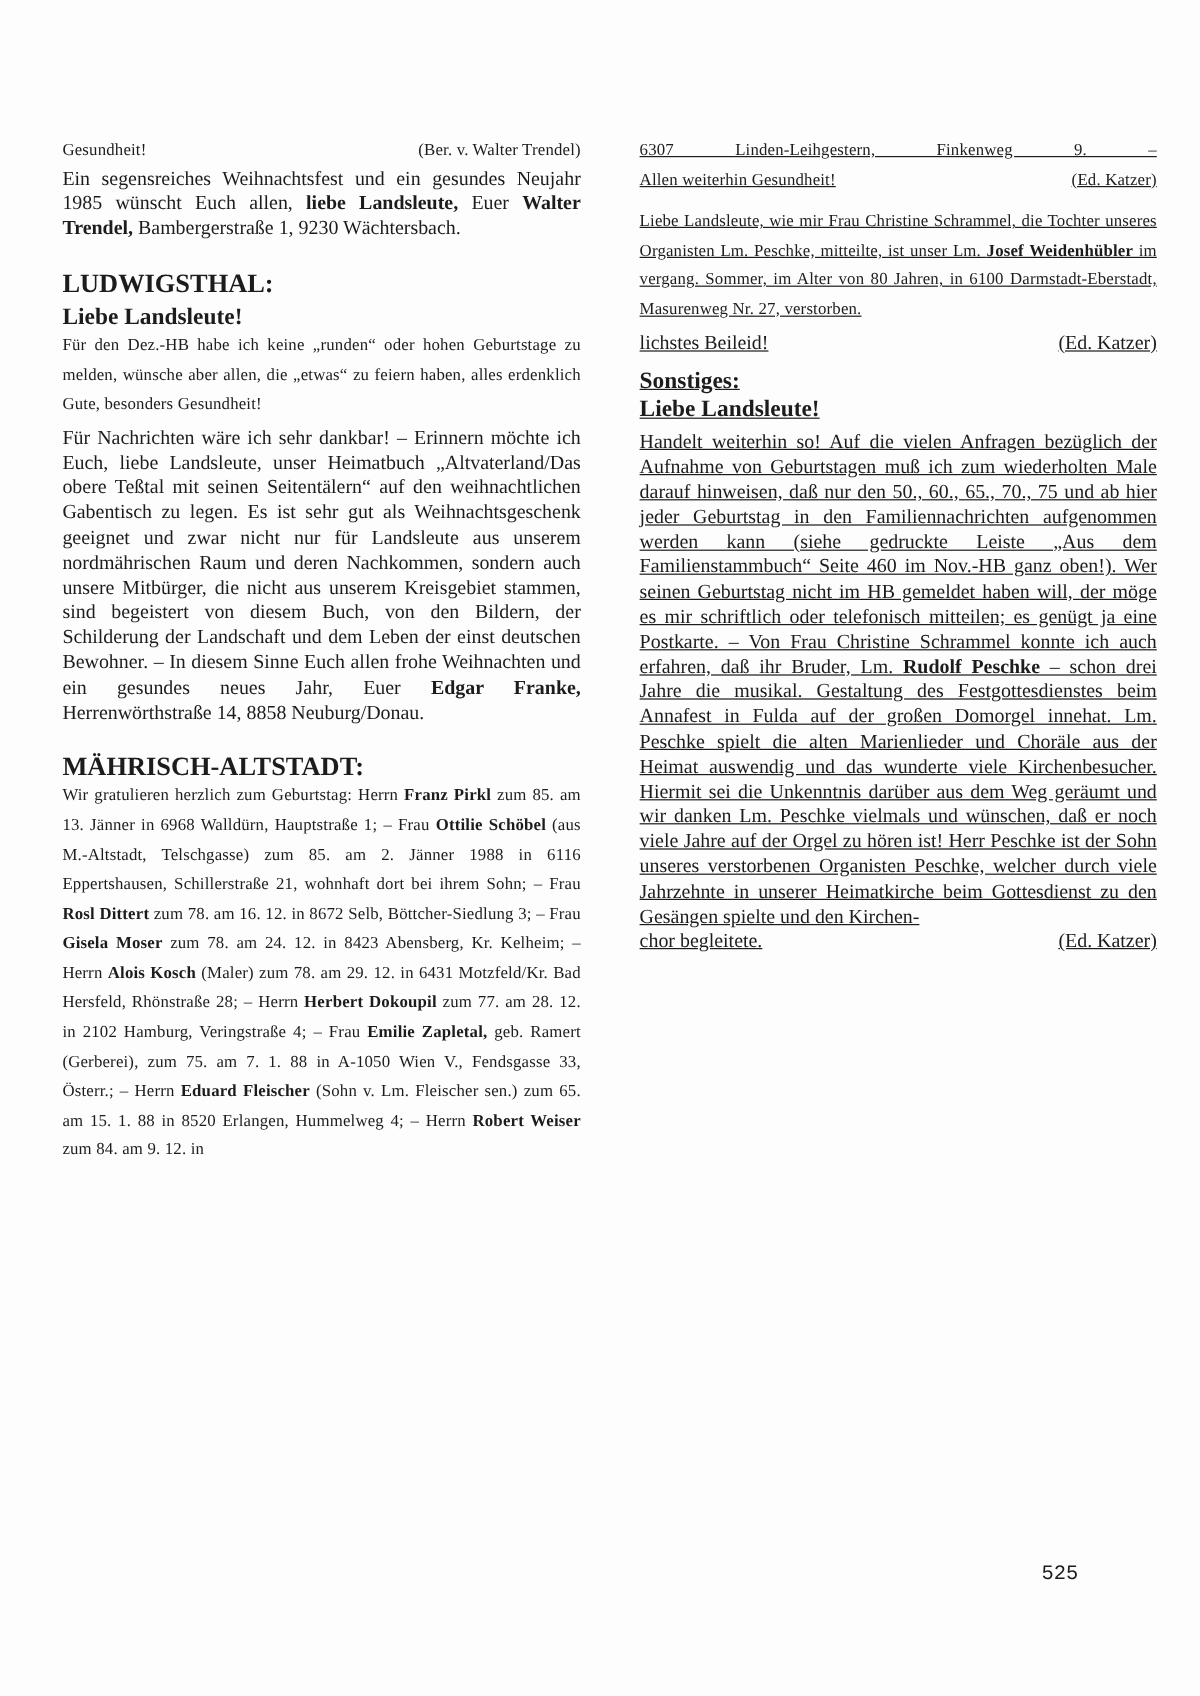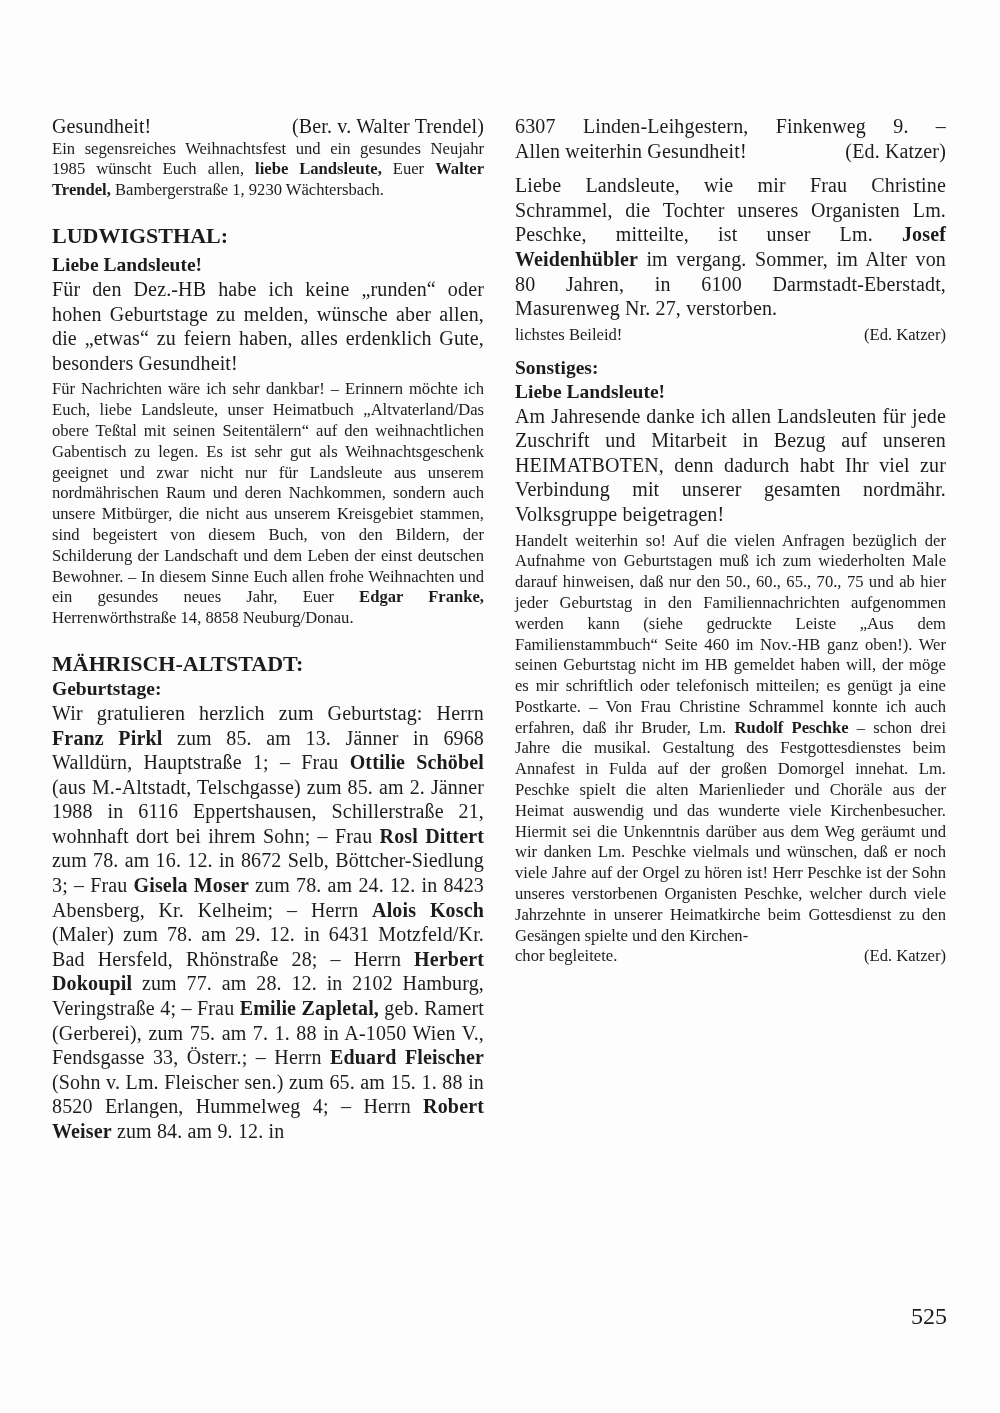--- a/index.html
+++ b/index.html
@@ -6,32 +6,32 @@
   body {
     width: 1000px; height: 1413px;
     background: #fdfdfd;
     color: #1c1c1c;
     font-family: "Liberation Serif", "DejaVu Serif", serif;
     position: relative;
     overflow: hidden;
   }
   .col { position: absolute; top: 114px; }
   .col-left { left: 52px; width: 432px; }
-  .col-right { left: 515px; width: 431px; }
+  .col-right { left: 533px; width: 431px; text-decoration: underline; }
   p { margin: 0; text-align: justify; }
-  .big { font-size: 20px; line-height: 24.6px; letter-spacing: 0.15px; }
+  .big { font-size: 14px; line-height: 24.6px; letter-spacing: 0.15px; }
   .small { font-size: 16.6px; line-height: 20.8px; }
   .head { font-weight: bold; font-size: 19.5px; line-height: 24px; }
   .sechead { font-weight: bold; font-size: 22px; line-height: 26px; }
   .split { display: flex; justify-content: space-between; }
   b { font-weight: bold; }
   .gap-s { height: 4px; }
   .gap-m { height: 10px; }
   .gap-l { height: 22px; }
-  .pageno { position: absolute; left: 911px; top: 1303px; font-size: 24px; }
+  .pageno { position: absolute; left: 868px; top: 1303px; font-size: 17px; font-family: Liberation Mono, monospace; }
   .last-line { text-align-last: justify; }
 </style>
 </head>
 <body>
 
 <div class="col col-left">
   <div class="split big">
     <span>Gesundheit!</span>
     <span>(Ber. v. Walter Trendel)</span>
   </div>
@@ -40,21 +40,20 @@
   <div class="gap-l"></div>
   <div class="sechead">LUDWIGSTHAL:</div>
   <div class="gap-s"></div>
   <div class="head">Liebe Landsleute!</div>
   <p class="big">Für den Dez.-HB habe ich keine „runden“ oder hohen Geburtstage zu melden, wünsche aber allen, die „etwas“ zu feiern haben, alles erdenklich Gute, besonders Gesundheit!</p>
   <div class="gap-s"></div>
   <p class="small"><span>Für Nachrichten wäre ich sehr dankbar! – Erinnern möchte ich Euch, liebe Landsleute, unser Heimatbuch „Altvaterland/Das obere Teßtal mit seinen Seitentälern“ auf den weihnachtlichen Gabentisch zu legen. Es ist sehr gut als Weihnachtsgeschenk geeignet und zwar nicht nur für Landsleute aus unserem nordmährischen Raum und deren Nachkommen, sondern auch unsere Mitbürger, die nicht aus unserem Kreisgebiet stammen, sind begeistert von diesem Buch, von den Bildern, der Schilderung der Landschaft und dem Leben der einst deutschen Bewohner. – In diesem Sinne Euch allen frohe Weihnachten und ein gesundes neues Jahr, Euer </span><b>Edgar Franke,</b><span> Herrenwörthstraße 14, 8858 Neuburg/Donau.</span></p>
 
   <div class="gap-l"></div>
   <div class="sechead">MÄHRISCH-ALTSTADT:</div>
-  <div class="head">Geburtstage:</div>
   <p class="big"><span>Wir gratulieren herzlich zum Geburtstag: Herrn </span><b>Franz Pirkl</b><span> zum 85. am 13. Jänner in 6968 Walldürn, Hauptstraße 1; – Frau </span><b>Ottilie Schöbel</b><span> (aus M.-Altstadt, Telschgasse) zum 85. am 2. Jänner 1988 in 6116 Eppertshausen, Schillerstraße 21, wohnhaft dort bei ihrem Sohn; – Frau </span><b>Rosl Dittert</b><span> zum 78. am 16. 12. in 8672 Selb, Böttcher-Siedlung 3; – Frau </span><b>Gisela Moser</b><span> zum 78. am 24. 12. in 8423 Abensberg, Kr. Kelheim; – Herrn </span><b>Alois Kosch</b><span> (Maler) zum 78. am 29. 12. in 6431 Motzfeld/Kr. Bad Hersfeld, Rhönstraße 28; – Herrn </span><b>Herbert Dokoupil</b><span> zum 77. am 28. 12. in 2102 Hamburg, Veringstraße 4; – Frau </span><b>Emilie Zapletal,</b><span> geb. Ramert (Gerberei), zum 75. am 7. 1. 88 in A-1050 Wien V., Fendsgasse 33, Österr.; – Herrn </span><b>Eduard Fleischer</b><span> (Sohn v. Lm. Fleischer sen.) zum 65. am 15. 1. 88 in 8520 Erlangen, Hummelweg 4; – Herrn </span><b>Robert Weiser</b><span> zum 84. am 9. 12. in</span></p>
 </div>
 
 <div class="col col-right">
   <p class="big last-line">6307 Linden-Leihgestern, Finkenweg 9. –</p>
   <div class="split big">
     <span>Allen weiterhin Gesundheit!</span>
     <span>(Ed. Katzer)</span>
   </div>
 
@@ -62,21 +61,20 @@
   <p class="big"><span>Liebe Landsleute, wie mir Frau Christine Schrammel, die Tochter unseres Organisten Lm. Peschke, mitteilte, ist unser Lm. </span><b>Josef Weidenhübler</b><span> im vergang. Sommer, im Alter von 80 Jahren, in 6100 Darmstadt-Eberstadt, Masurenweg Nr. 27, verstorben.</span></p>
   <div class="gap-s"></div>
   <div class="split small">
     <span>lichstes Beileid!</span>
     <span>(Ed. Katzer)</span>
   </div>
 
   <div class="gap-m"></div>
   <div class="head">Sonstiges:</div>
   <div class="head">Liebe Landsleute!</div>
-  <p class="big">Am Jahresende danke ich allen Landsleuten für jede Zuschrift und Mitarbeit in Bezug auf unseren HEIMATBOTEN, denn dadurch habt Ihr viel zur Verbindung mit unserer gesamten nordmähr. Volksgruppe beigetragen!</p>
   <div class="gap-s"></div>
   <p class="small"><span>Handelt weiterhin so! Auf die vielen Anfragen bezüglich der Aufnahme von Geburtstagen muß ich zum wiederholten Male darauf hinweisen, daß nur den 50., 60., 65., 70., 75 und ab hier jeder Geburtstag in den Familiennachrichten aufgenommen werden kann (siehe gedruckte Leiste „Aus dem Familienstammbuch“ Seite 460 im Nov.-HB ganz oben!). Wer seinen Geburtstag nicht im HB gemeldet haben will, der möge es mir schriftlich oder telefonisch mitteilen; es genügt ja eine Postkarte. – Von Frau Christine Schrammel konnte ich auch erfahren, daß ihr Bruder, Lm. </span><b>Rudolf Peschke</b><span> – schon drei Jahre die musikal. Gestaltung des Festgottesdienstes beim Annafest in Fulda auf der großen Domorgel innehat. Lm. Peschke spielt die alten Marienlieder und Choräle aus der Heimat auswendig und das wunderte viele Kirchenbesucher. Hiermit sei die Unkenntnis darüber aus dem Weg geräumt und wir danken Lm. Peschke vielmals und wünschen, daß er noch viele Jahre auf der Orgel zu hören ist! Herr Peschke ist der Sohn unseres verstorbenen Organisten Peschke, welcher durch viele Jahrzehnte in unserer Heimatkirche beim Gottesdienst zu den Gesängen spielte und den Kirchen-</span></p>
   <div class="split small">
     <span>chor begleitete.</span>
     <span>(Ed. Katzer)</span>
   </div>
 </div>
 
 <div class="pageno">525</div>
 

